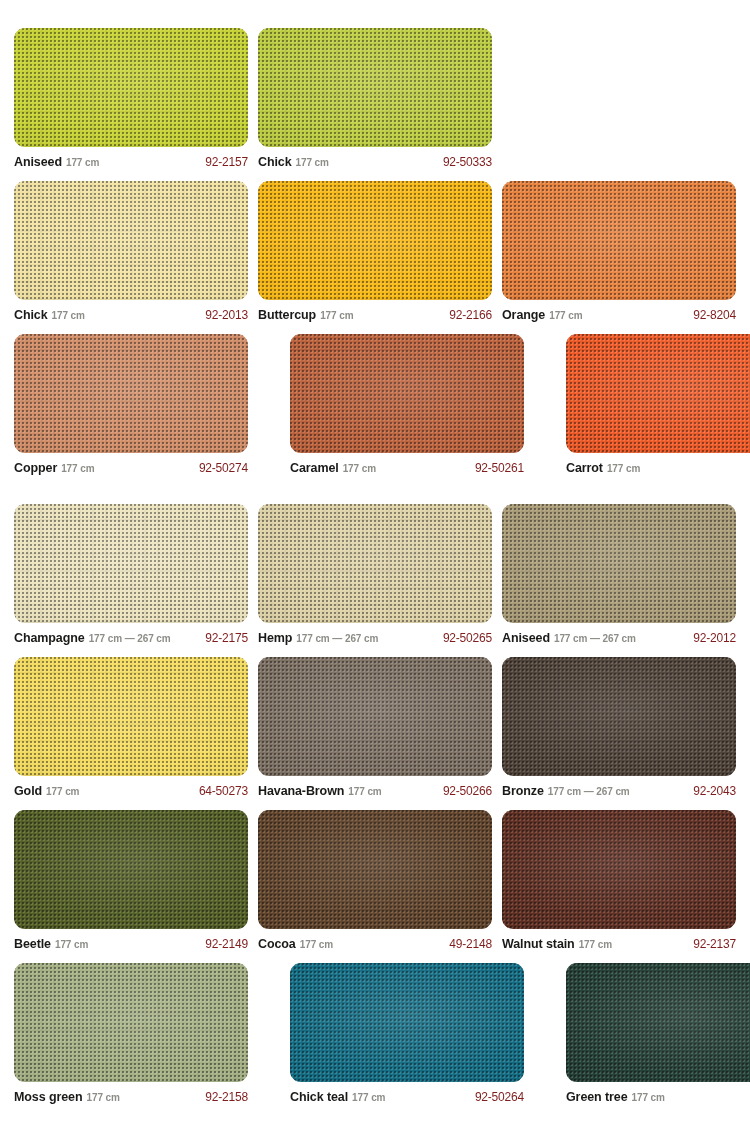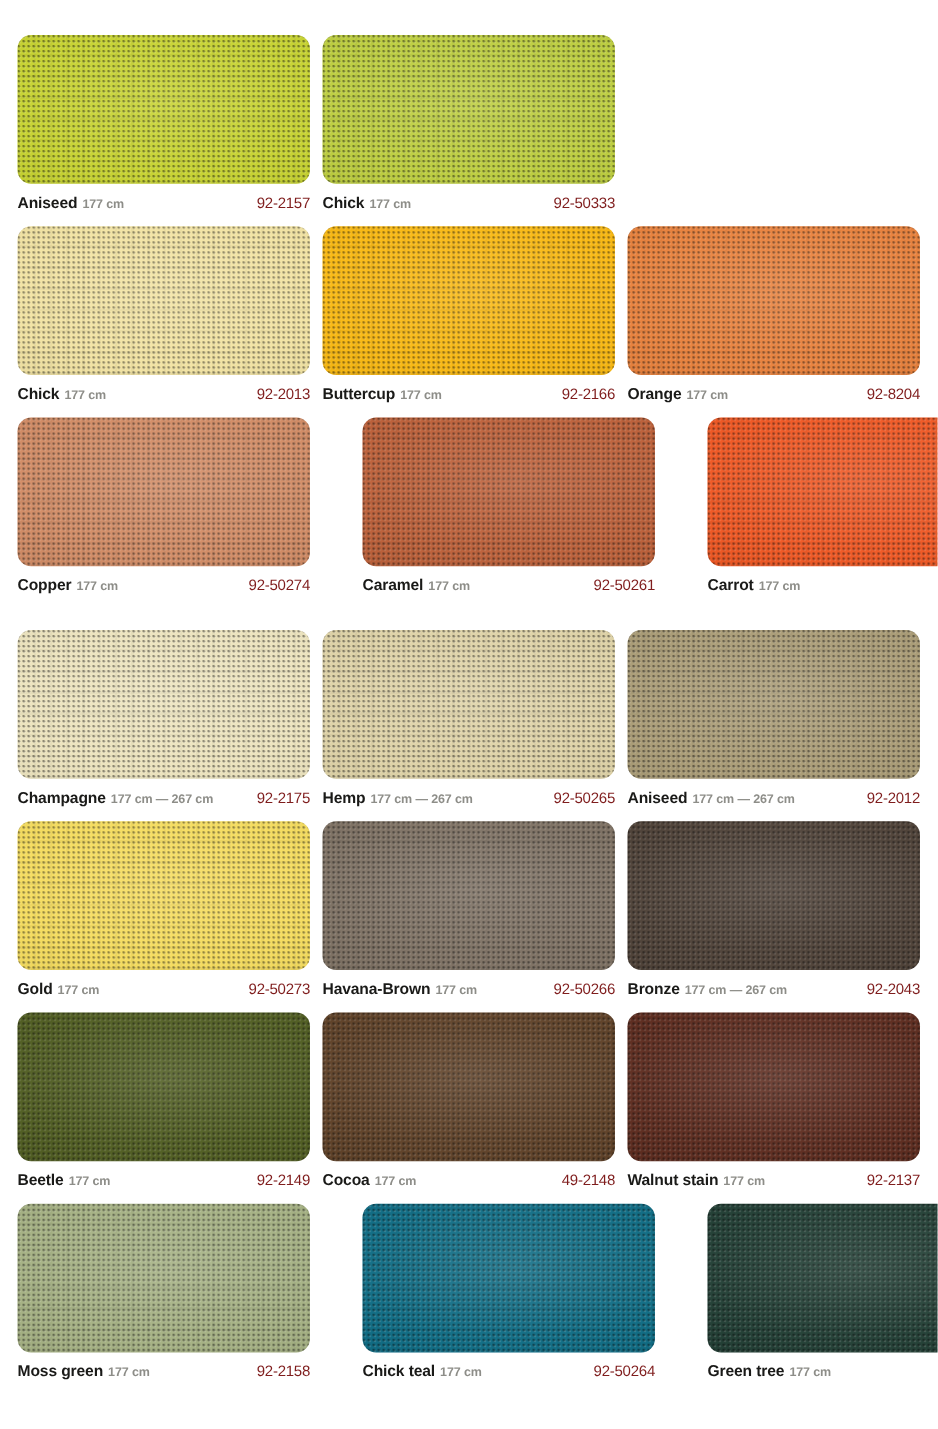--- a/index.html
+++ b/index.html
@@ -283,21 +283,21 @@
         <div class="row">
           <div class="cell">
             <div class="swatch" style="background-color: rgb(245, 220, 92);">
               <div class="tex"></div>
               <div class="weave"></div>
               <div class="shade"></div>
             </div>
             <div class="caption">
               <span class="cap-name">Gold</span>
               <span class="cap-size">177 cm</span>
-              <span class="cap-code">92-50273</span>
+              <span class="cap-code">64-50273</span>
             </div>
           </div>
           <div class="cell">
             <div class="swatch" style="background-color: rgb(125, 112, 98);">
               <div class="tex"></div>
               <div class="weave"></div>
               <div class="shade"></div>
             </div>
             <div class="caption">
               <span class="cap-name">Havana-Brown</span>

